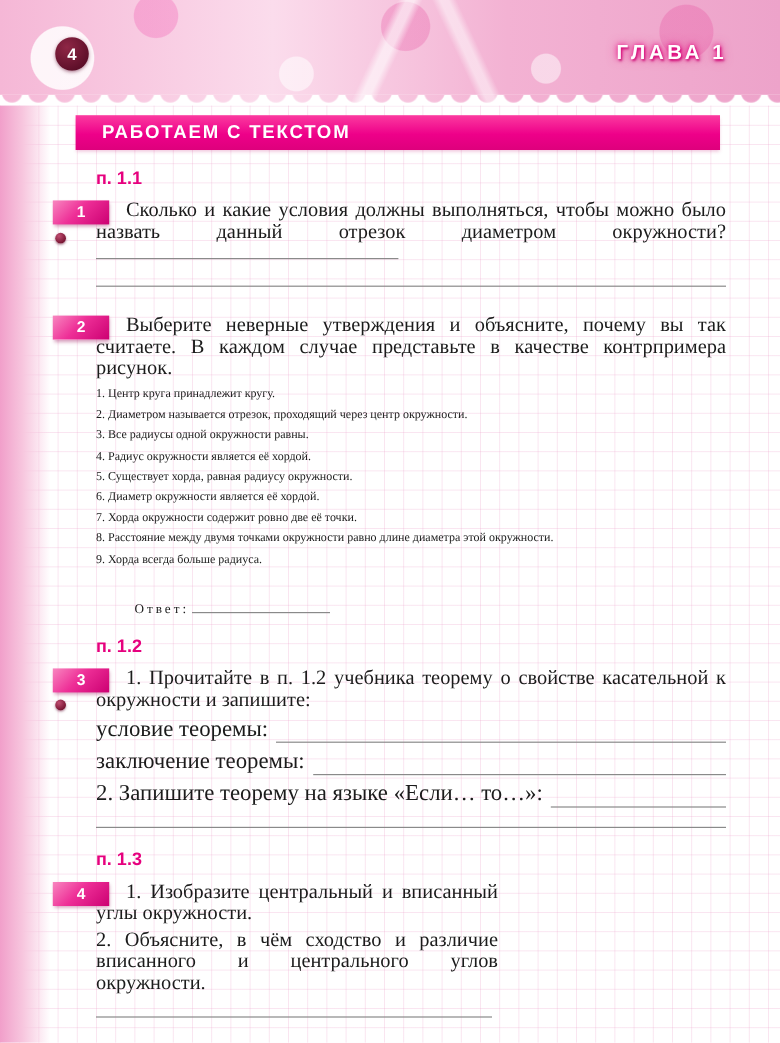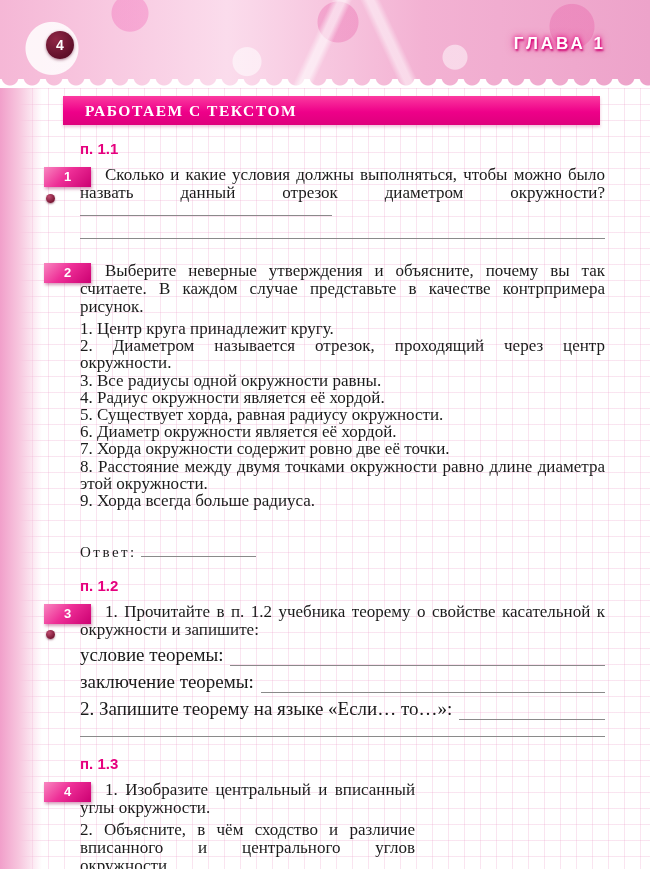--- a/index.html
+++ b/index.html
@@ -57,21 +57,21 @@
     background:radial-gradient(circle at 35% 30%, #8f2746, #5c0e28 75%);
     color:#fff;font-family:"Liberation Sans", sans-serif;font-weight:bold;font-size:14px;
     display:flex;align-items:center;justify-content:center;
     box-shadow:0 1px 3px rgba(90,0,40,.5);
   }
   
   .content{position:absolute;left:40px;top:88px;right:0;bottom:0;}
   .banner{
     margin:8px 50px 15px 23px;height:29px;
     background:linear-gradient(180deg,#fb3ba0 0%,#ee0089 55%,#de007c 100%);
-    color:#fff;font-family:Liberation Serif, serif;font-weight:bold;
+    color:#fff;font-family:Liberation Sans, sans-serif;font-weight:bold;
     font-size:15.5px;letter-spacing:1.5px;line-height:29px;padding-left:22px;
     box-shadow:0 2px 3px rgba(190,0,105,.25);
   }
   .col{margin-left:40px;margin-right:45px;position:relative;}
   .section-label{
     font-family:"Liberation Sans", sans-serif;font-weight:bold;
     color:#e6007e;font-size:15px;
   }
   .sec1{margin-top:13px;}
   .sec2{margin-top:16px;}
@@ -95,23 +95,23 @@
   .indent{text-indent:25px;}
   .blank-inline{
     display:inline-block;border-bottom:1px solid #8a8a8a;height:13px;vertical-align:baseline;
   }
   .full-line{border-bottom:1px solid #8a8a8a;height:1px;}
   .half-line{border-bottom:1px solid #8a8a8a;height:1px;width:330px;}
   ol.statements{
     margin:4px 0 0 0;padding:0;list-style:none;
   }
   ol.statements li{
-    font-size:17px;line-height:17.2px;text-align:justify;margin:0;
-  }
-  .answer-row{margin-top:34px;font-size:15px;}
+    font-size:10px;line-height:17.2px;text-align:justify;margin:0;
+  }
+  .answer-row{margin-top:22px;font-size:11px;padding-left:32px;}
   .answer-label{letter-spacing:2.5px;}
   .line-row{display:flex;align-items:flex-end;margin-top:7px;height:20px;font-size:19px;}
   .line-row .fill{flex:1;border-bottom:1px solid #8a8a8a;height:15px;margin-left:7px;}
   .narrow{width:335px;}
 </style>
 </head>
 <body>
 
 <div class="page">
 

